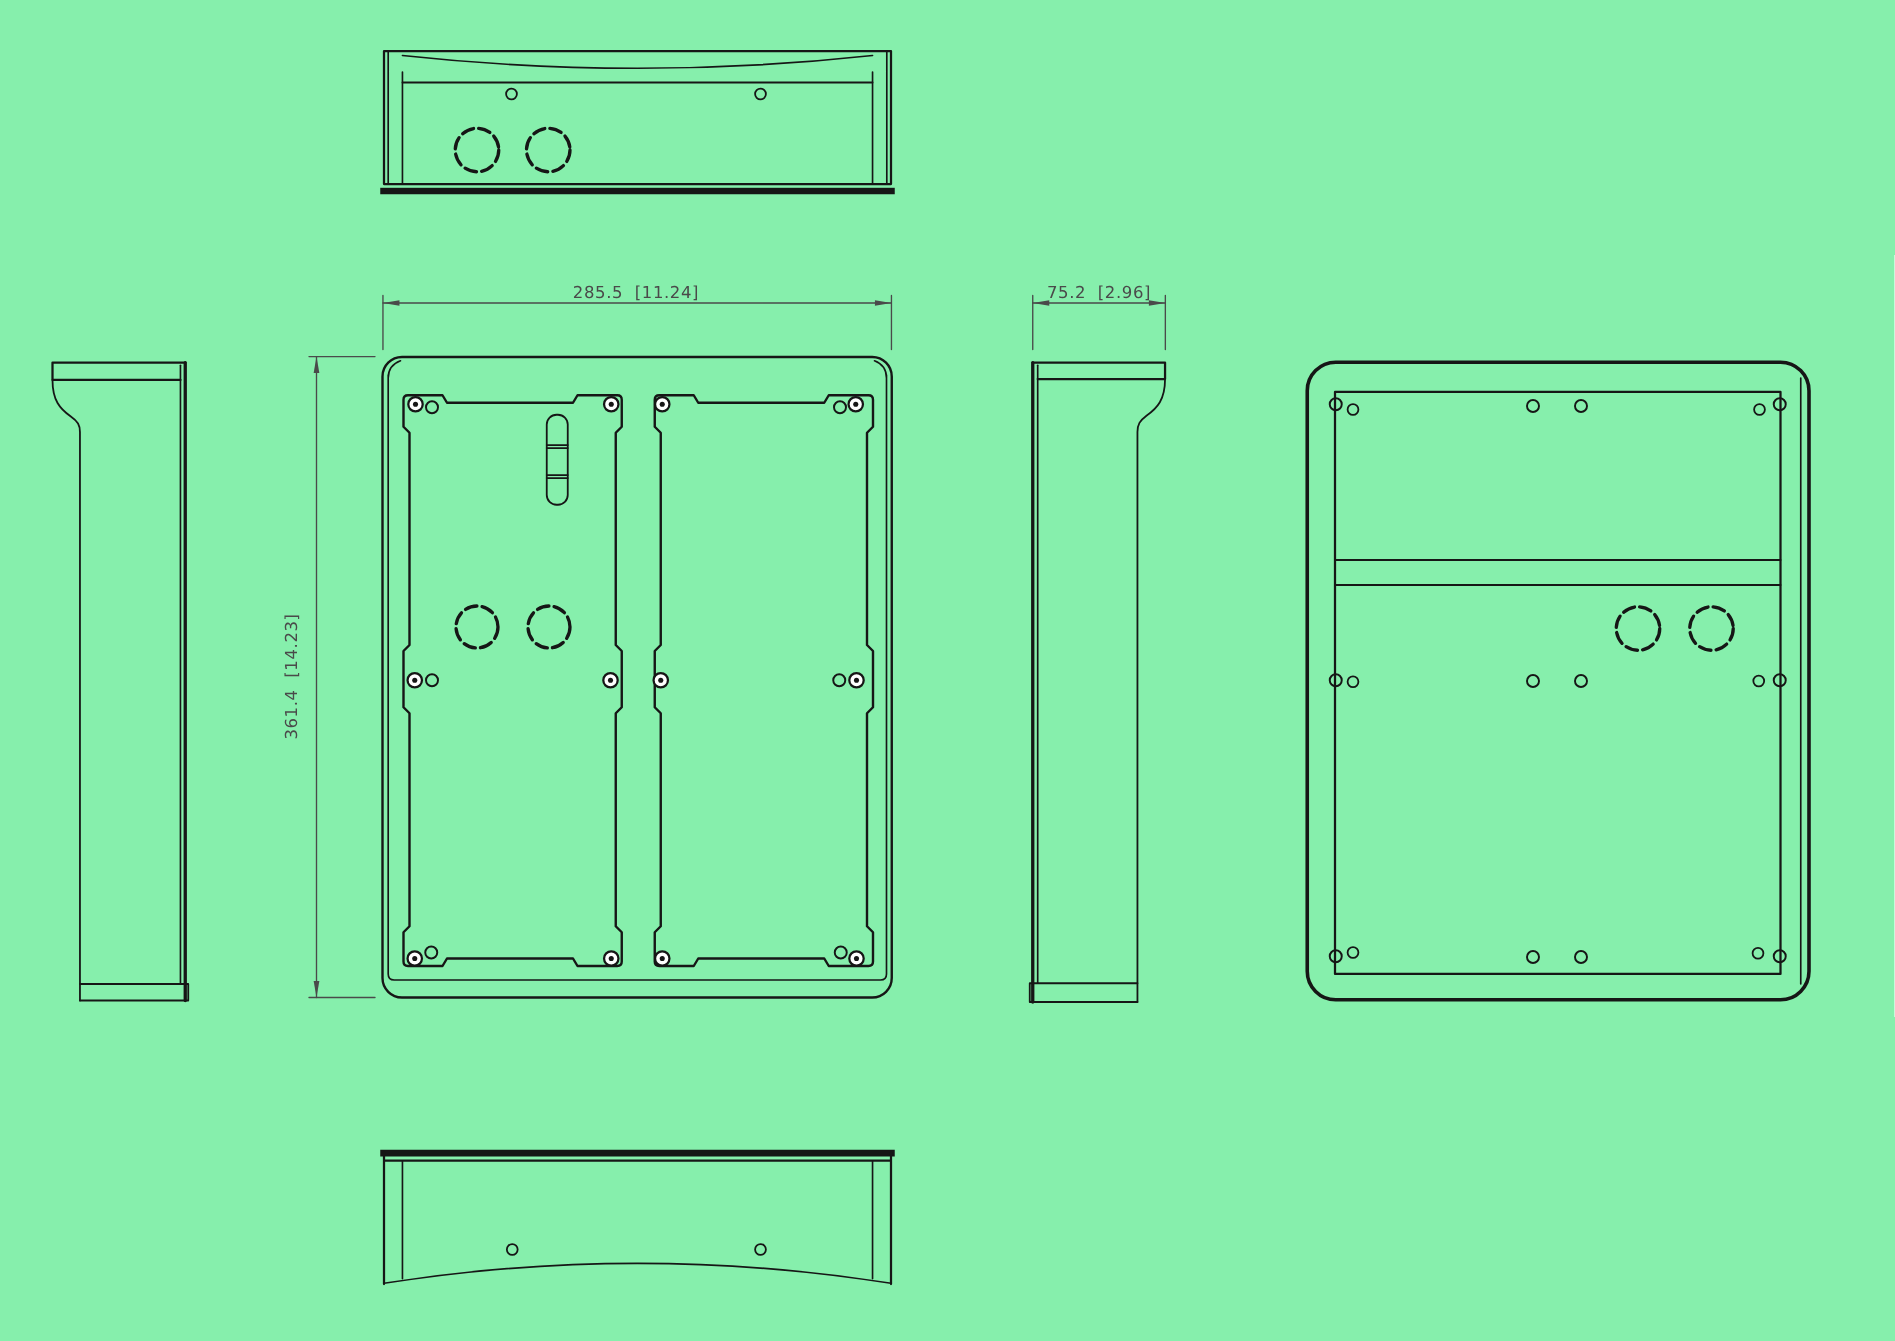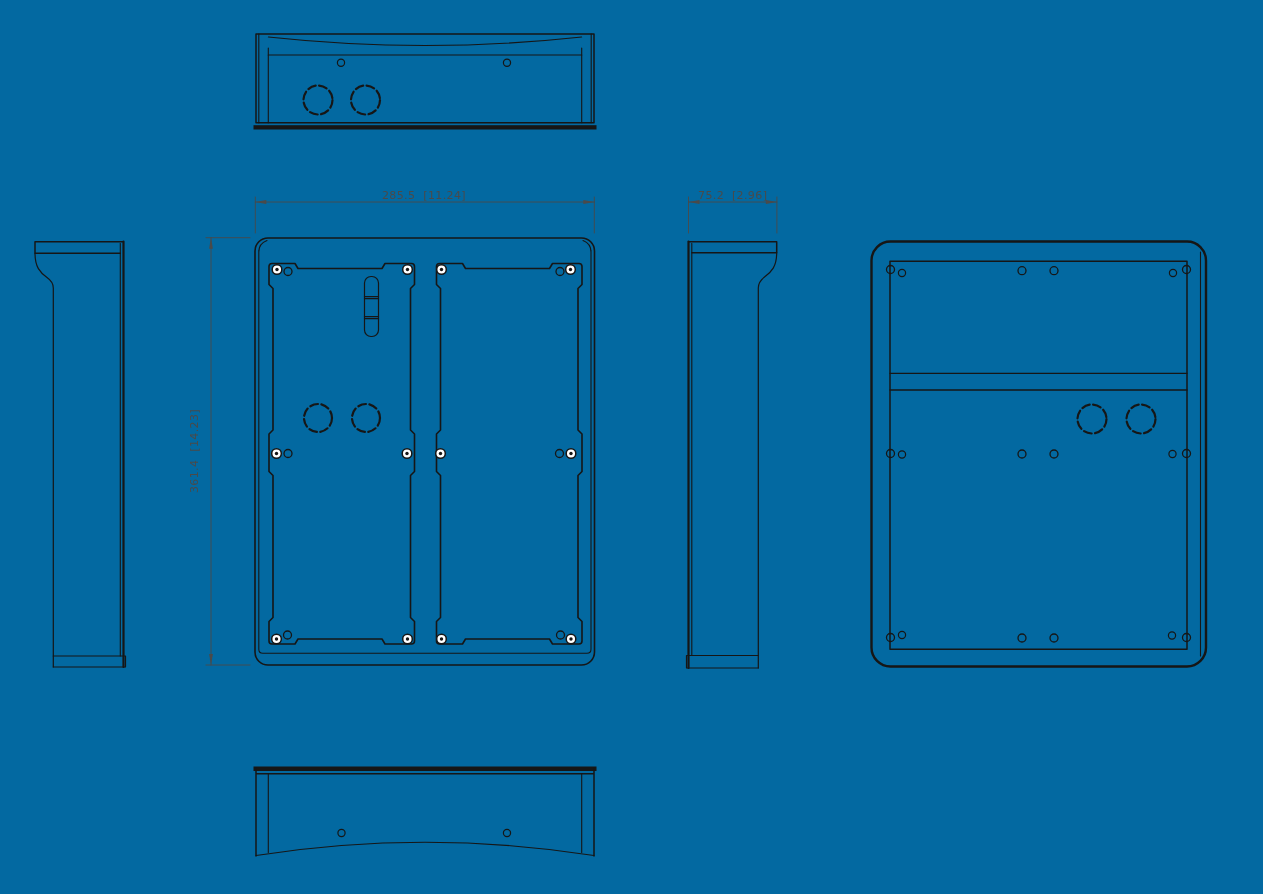--- a/index.html
+++ b/index.html
@@ -1,16 +1,16 @@
 <!DOCTYPE html>
 <html><head>
 <meta charset="utf-8">
 <style>
   html,body{margin:0;padding:0;background:#ffffff;}
-  .stage{width:1263px;height:894px;position:relative;background:#0369a1;overflow:hidden;}
+  .stage{width:1263px;height:894px;position:relative;background:#86efac;overflow:hidden;}
   svg{display:block;}
   text.dim{font-family:"DejaVu Sans",sans-serif;font-size:11px;fill:#4a4a4a;letter-spacing:0.4px;white-space:pre;}
 </style>
 </head>
 <body>
 
 <div class="stage">
 <svg width="1263" height="894" viewBox="0 0 1263 894" xmlns="http://www.w3.org/2000/svg">
 
   <defs>

